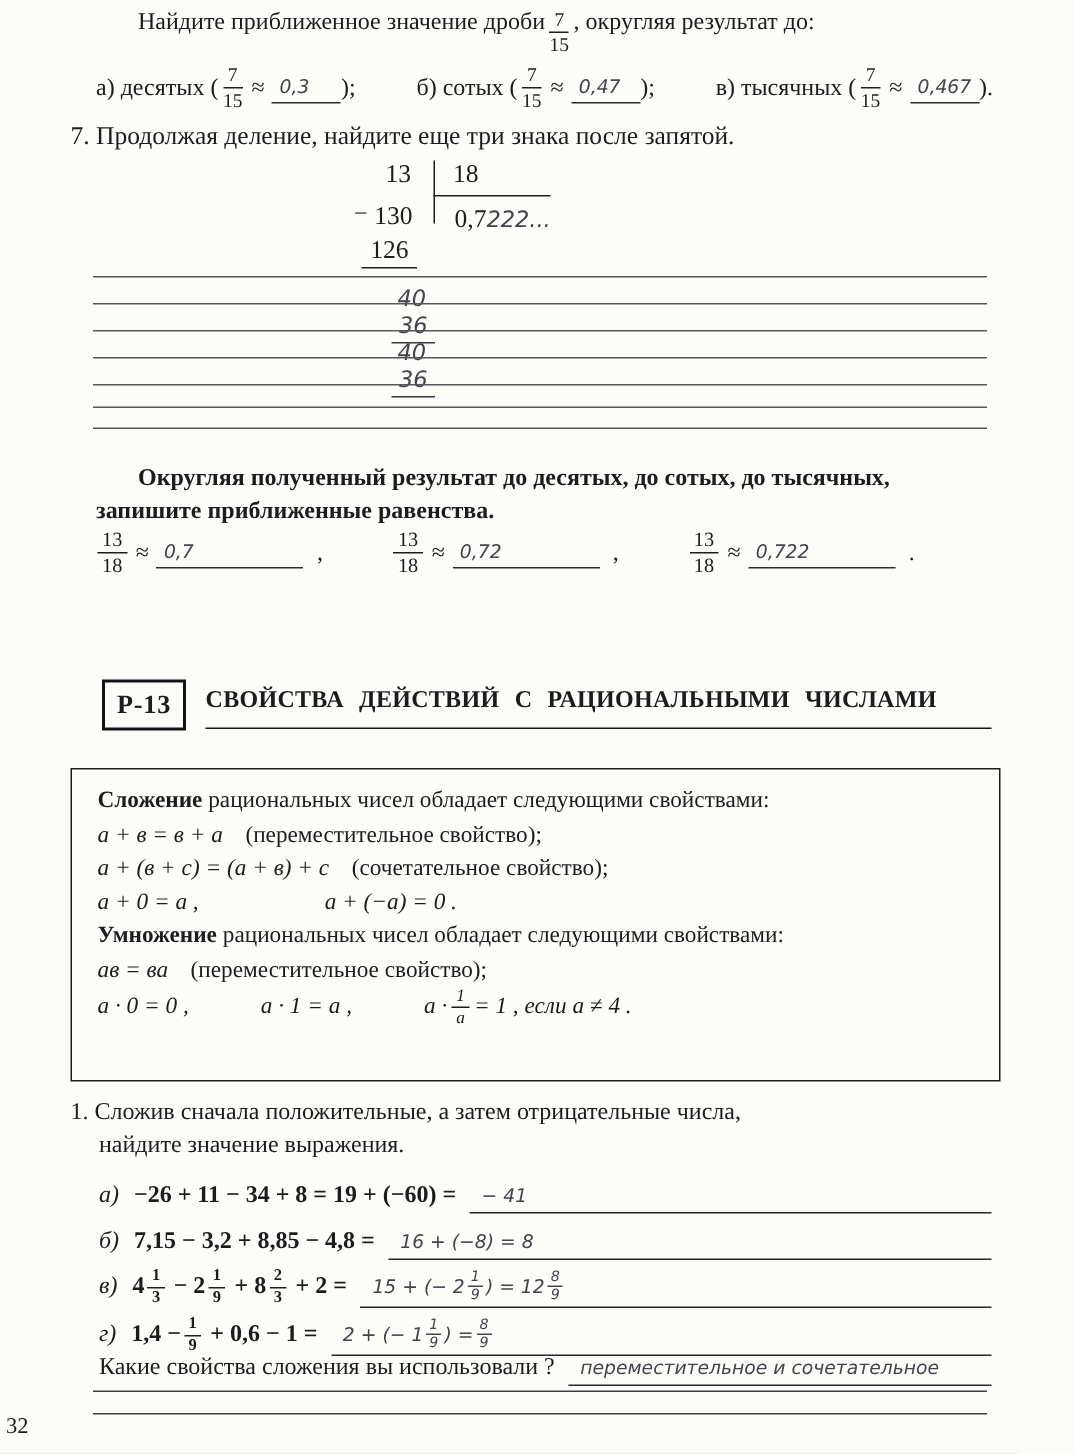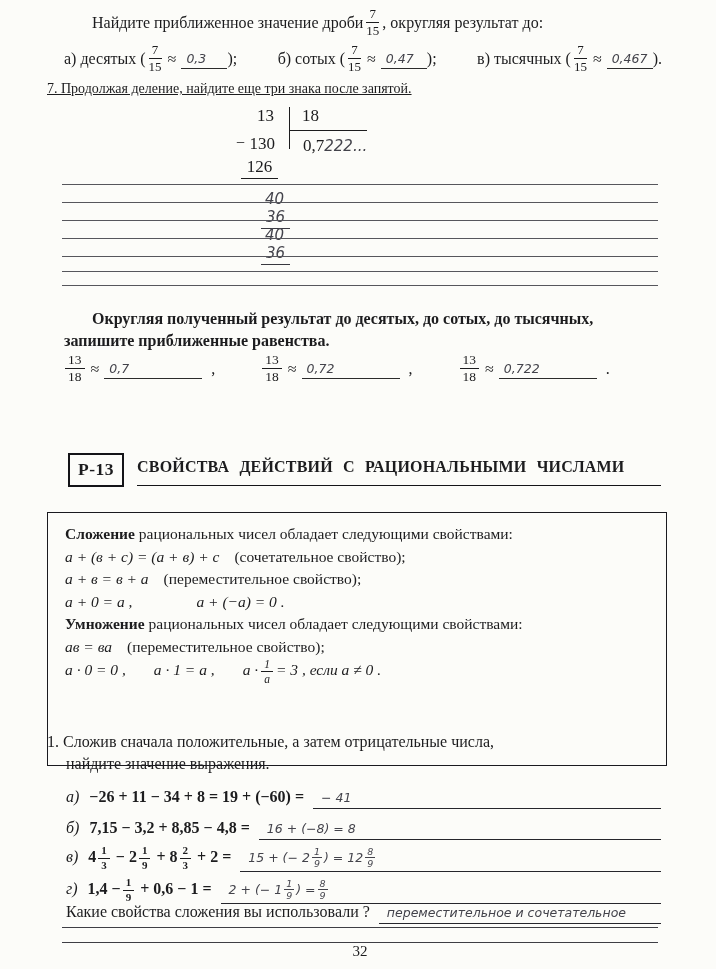--- a/index.html
+++ b/index.html
@@ -21,25 +21,25 @@
   .frac.xs { font-size: 11.5px; font-style: italic; }
   .frac.hf { font-size: 9.5px; margin: 0 2px; }
   .frac.hf .num { border-color: #43434b; padding: 0 2px 0; }
 
   .blank { display: inline-block; border-bottom: 1.1px solid #2b2b2b; padding: 0 5px 1px; }
   .blank.sm { min-width: 46px; }
   .blank.md { min-width: 98px; }
   .approx { margin: 0 5px 0 3px; }
 
   .intro { position: absolute; left: 64px; top: 6px; width: 598px; }
-  .intro-line1 { padding-left: 28px; height: 33px; display: flex; align-items: center; }
+  .intro-line1 { padding-left: 28px; height: 33px; display: flex; }
   .intro-parts { display: flex; justify-content: space-between; align-items: center; margin-top: 3px; height: 33px; }
   .intro-part { display: flex; align-items: center; white-space: nowrap; }
 
-  .task7-title { position: absolute; left: 47px; top: 81px; font-size: 14px; text-decoration: underline; }
+  .task7-title { position: absolute; left: 47px; top: 81px; font-size: 17px; }
 
   .division { position: absolute; left: 236px; top: 106px; width: 175px; height: 142px; }
   .division .dv { position: absolute; }
   .d-dividend { left: 12px; top: 0; width: 26px; text-align: right; font-size: 17px; }
   .d-vline { left: 53px; top: 1px; height: 42px; border-left: 1.7px solid #1c1c1e; }
   .d-divisor { left: 66px; top: 0; font-size: 17px; }
   .d-hline { left: 53px; top: 24px; width: 78px; border-top: 1.7px solid #1c1c1e; }
   .d-minus { left: 0; top: 28px; }
   .d-step0 { left: 8px; top: 28px; width: 31px; text-align: right; font-size: 17px; }
   .d-quotient { left: 67px; top: 30px; font-size: 17px; white-space: nowrap; }
@@ -58,39 +58,39 @@
   .equalities { position: absolute; left: 62px; top: 353px; display: flex; align-items: center; }
   .eq { display: flex; align-items: center; white-space: nowrap; }
   .eq + .eq { margin-left: 44px; }
   .eq .frac { font-size: 13.5px; }
   .eq .sep { margin-left: 9px; }
 
   .section-header { position: absolute; left: 47px; top: 453px; width: 614px; display: flex; align-items: flex-start; padding-left: 21px; }
   .code-box { border: 2.2px solid #141418; padding: 4px 8px 5px; font-weight: 700; font-size: 17.5px; letter-spacing: 0.5px; }
   .section-title { flex: 1; margin-left: 13px; padding: 5px 0 9px; font-weight: 700; font-size: 16px; letter-spacing: 0.2px; word-spacing: 6px; border-bottom: 1.8px solid #141418; }
 
-  .props-box { position: absolute; left: 47px; top: 512px; width: 620px; height: 254px; border: 1.7px solid #1a1a20; padding: 10px 16px 6px 17px; overflow: hidden; }
+  .props-box { position: absolute; left: 47px; top: 512px; width: 620px; height: 209px; border: 1.7px solid #1a1a20; padding: 10px 16px 6px 17px; overflow: hidden; }
   .props-box p { margin: 0; line-height: 22.5px; font-size: 15.5px; }
   .p-line .var { font-style: italic; }
   .p-line .note { margin-left: 15px; }
-  .gap { margin-left: 28px; }
-  .gap2 { margin-left: 64px; }
+  .gap { margin-left: 48px; }
+  .gap2 { margin-left: 84px; }
   .mt { margin-top: 8px; }
 
   .ex-title1 { position: absolute; left: 47px; top: 733px; }
   .ex-title2 { position: absolute; left: 66px; top: 755px; }
 
   .ex-item { position: absolute; left: 66px; right: 55px; display: flex; align-items: baseline; white-space: nowrap; }
   .ex-label { font-style: italic; margin-right: 10px; }
   .ex-expr { white-space: nowrap; font-weight: bold; }
   .ans-line { flex: 1; margin-left: 9px; border-bottom: 1.2px solid #26262c; padding: 0 8px 2px; min-width: 40px; }
 
   .bottom-rule { position: absolute; left: 62px; width: 596px; height: 0; border-top: 1.1px solid #3e3e44; }
 
-  .page-num { position: absolute; left: 4px; right: 0; top: 943px; text-align: center; font-size: 15px; }
+  .page-num { position: absolute; left: 4px; right: 0; top: 943px; text-align: left; font-size: 15px; }
 </style>
 </head>
 <body>
 
 <div class="page">
 
   <section class="intro">
     <div class="intro-line1">
       <span>Найдите приближенное значение дроби</span>
       <span class="frac md">
@@ -190,26 +190,26 @@
     </span>
   </div>
 
   <div class="section-header">
     <div class="code-box">Р-13</div>
     <div class="section-title">СВОЙСТВА ДЕЙСТВИЙ С РАЦИОНАЛЬНЫМИ ЧИСЛАМИ</div>
   </div>
 
   <div class="props-box">
     <p class="p-head"><b>Сложение</b><span> рациональных чисел обладает следующими свойствами:</span></p>
+    <p class="p-line"><span class="var">а + в = в + а</span><span class="note">(переместительное свойство);</span></p>
     <p class="p-line"><span class="var">а + (в + с) = (а + в) + с</span><span class="note">(сочетательное свойство);</span></p>
-    <p class="p-line"><span class="var">а + в = в + а</span><span class="note">(переместительное свойство);</span></p>
     <p class="p-line"><span class="var">а + 0 = а ,</span><span class="var gap2">а + (−а) = 0 .</span></p>
     <p class="p-head mt"><b>Умножение</b><span> рациональных чисел обладает следующими свойствами:</span></p>
     <p class="p-line"><span class="var">ав = ва</span><span class="note">(переместительное свойство);</span></p>
-    <p class="p-line"><span class="var">а · 0 = 0 ,</span><span class="var gap">а · 1 = а ,</span><span class="var gap">а ·</span><span class="frac xs"><span class="num">1</span><span class="den">а</span></span><span class="var">= 3 , если а ≠ 0 .</span></p>
+    <p class="p-line"><span class="var">а · 0 = 0 ,</span><span class="var gap">а · 1 = а ,</span><span class="var gap">а ·</span><span class="frac xs"><span class="num">1</span><span class="den">а</span></span><span class="var">= 1 , если а ≠ 4 .</span></p>
   </div>
 
   <div class="ex-title1">1. Сложив сначала положительные, а затем отрицательные числа,</div>
   <div class="ex-title2">найдите значение выражения.</div>
 
   <div class="ex-item" style="top:788px">
     <span class="ex-label">а)</span>
     <span class="ex-expr">−26 + 11 − 34 + 8 = 19 + (−60) =</span>
     <span class="ans-line"><span class="hand">− 41</span></span>
   </div>

